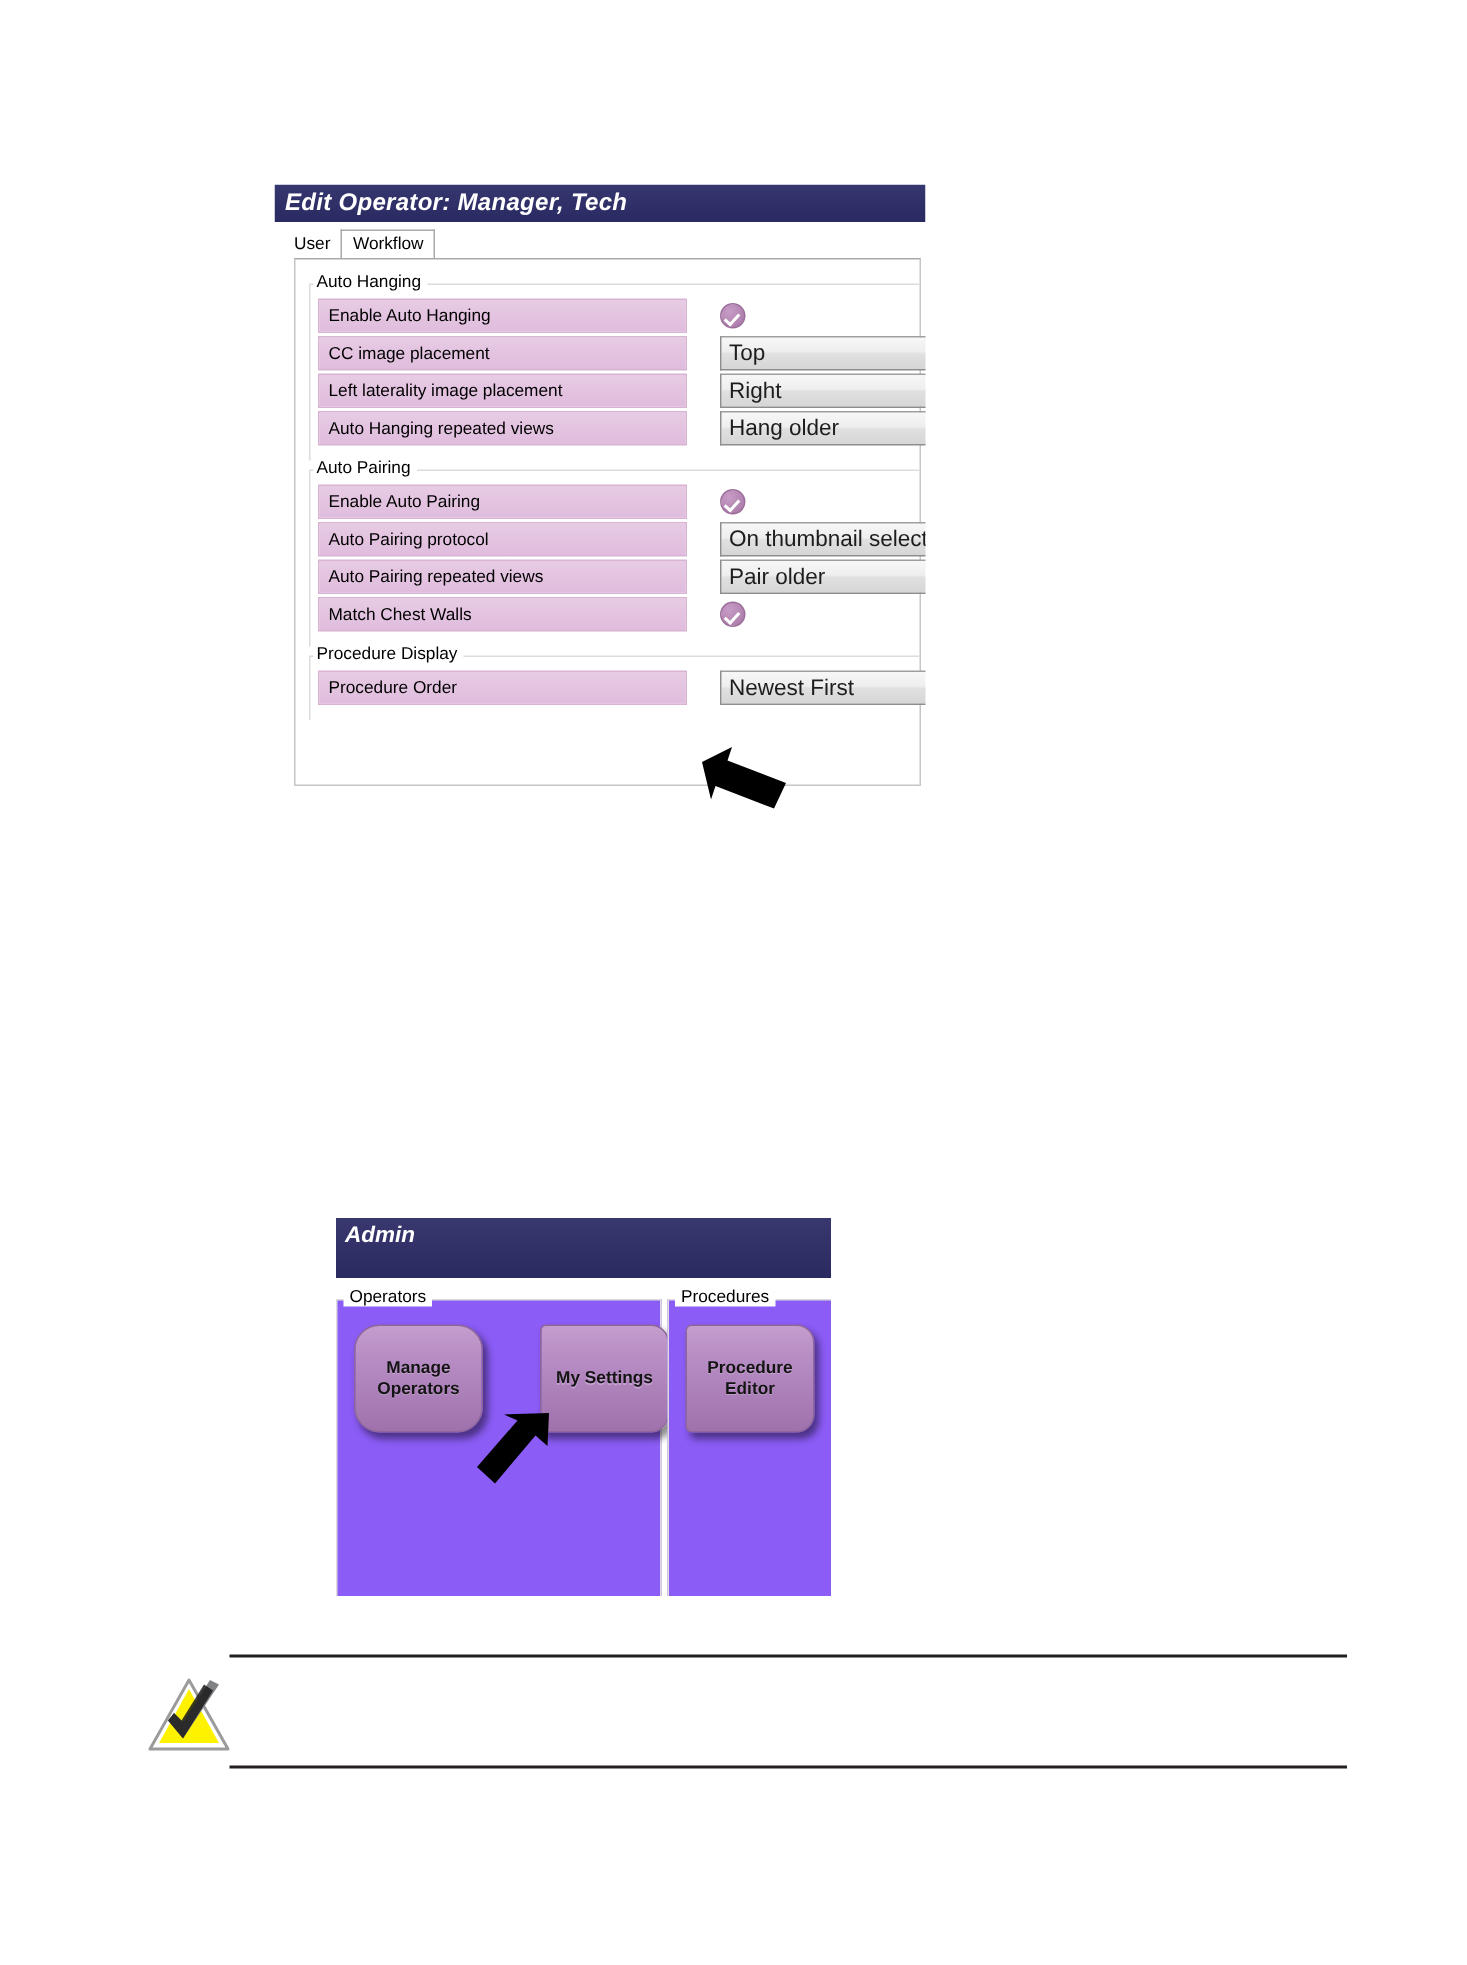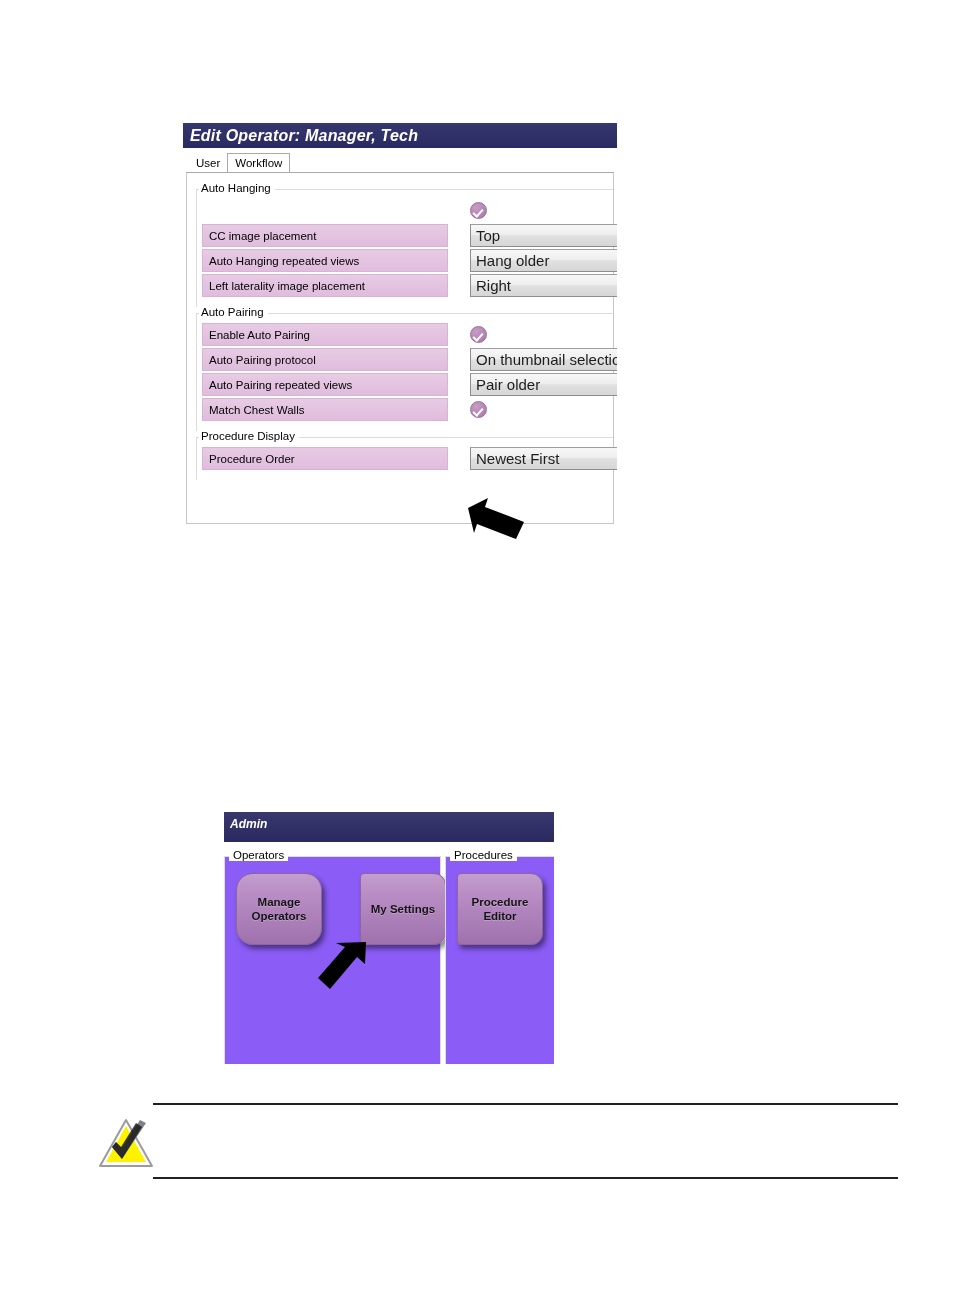--- a/index.html
+++ b/index.html
@@ -61,21 +61,21 @@
   .tab.active {
     border: 1px solid #a9a9a9;
     border-bottom: 1px solid #ffffff;
     background: #ffffff;
     position: relative;
     top: 1px;
   }
   .tabpage {
     border: 1px solid #c6c6c6;
     border-top: 1px solid #a9a9a9;
-    margin: 0 3px 3px 3px;
+    margin: 0 3px 3px 13px;
     height: 350px;
     background: #ffffff;
     position: relative;
   }
   .groupbox {
     position: absolute;
     left: 9px;
     right: 0px;
     border-top: 1px solid #dcdcdc;
   }
@@ -170,26 +170,26 @@
   #fig-admin {
     position: absolute;
     left: 224px;
     top: 812px;
     width: 330px;
     height: 252px;
     background: #ffffff;
     overflow: hidden;
   }
   .admin-titlebar {
-    height: 30px;
+    height: 40px;
     background: linear-gradient(to bottom,#38386f 0%,#2a2a60 100%);
     color: #ffffff;
     font-style: italic;
     font-weight: bold;
-    font-size: 12px;
+    font-size: 15px;
     line-height: 24px;
     padding-left: 6px;
   }
   .admin-body {
     position: relative;
     height: 228px;
     background: #ffffff;
   }
   .admin-group {
     position: absolute;
@@ -291,40 +291,41 @@
   <div class="tabstrip">
     <span class="tab inactive">User</span><span class="tab active">Workflow</span>
   </div>
 
   <div class="tabpage">
 
     <div class="groupbox" style="top:16px;">
       <span class="gb-title">Auto Hanging</span>
       <div class="gb-inner">
         <div class="setting-row">
+          <div class="setting-label">Enable Auto Hanging</div>
           <div class="setting-value">
               <div class="check-circle"></div>
             </div>
         </div>
         <div class="setting-row">
           <div class="setting-label">CC image placement</div>
           <div class="setting-value">
               <div class="combo">Top</div>
             </div>
         </div>
         <div class="setting-row">
+          <div class="setting-label">Left laterality image placement</div>
+          <div class="setting-value">
+              <div class="combo">Right</div>
+            </div>
+        </div>
+        <div class="setting-row">
           <div class="setting-label">Auto Hanging repeated views</div>
           <div class="setting-value">
               <div class="combo">Hang older</div>
-            </div>
-        </div>
-        <div class="setting-row">
-          <div class="setting-label">Left laterality image placement</div>
-          <div class="setting-value">
-              <div class="combo">Right</div>
             </div>
         </div>
       </div>
     </div>
 
     <div class="groupbox" style="top:140px;">
       <span class="gb-title">Auto Pairing</span>
       <div class="gb-inner">
         <div class="setting-row">
           <div class="setting-label">Enable Auto Pairing</div>

